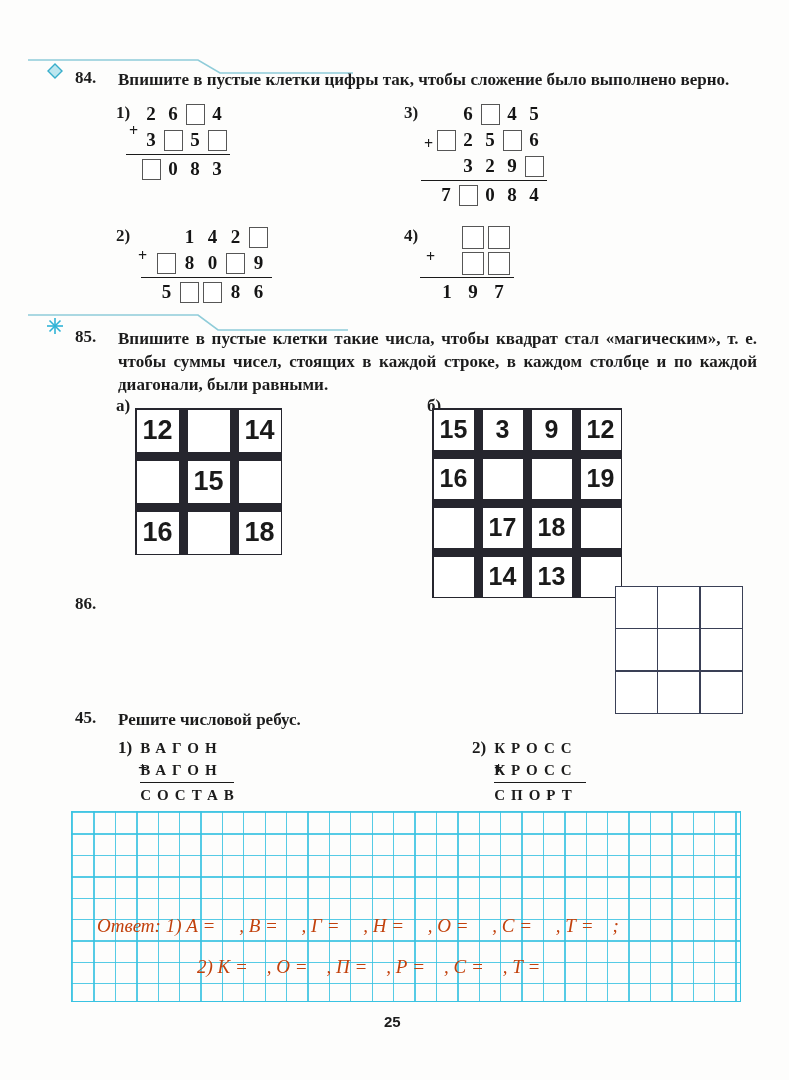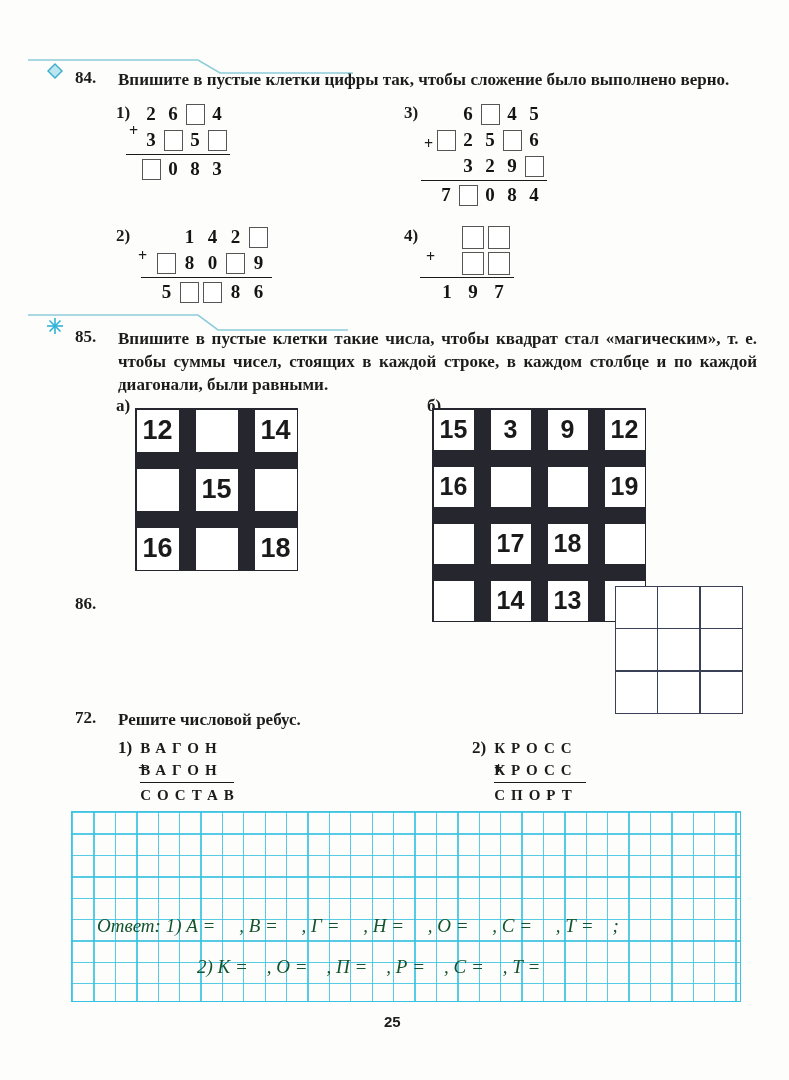--- a/index.html
+++ b/index.html
@@ -22,41 +22,41 @@
   .cell{width:var(--cw,22px);height:26px;display:flex;align-items:center;justify-content:center;}
   .cell.digit{font:700 19px "Liberation Serif","DejaVu Serif",serif;color:#141414;}
   .bx{display:block;width:19px;height:21px;border:1.3px solid #565656;background:#fff;box-sizing:border-box;}
   #add4 .bx{width:22px;height:23px;}
   .arule{align-self:stretch;border-top:1.4px solid #1a1a1a;margin:1px 0 1px -14px;width:calc(100% + 16px);}
   .plus{position:absolute;left:var(--px);top:var(--py);font:700 16px "Liberation Serif","DejaVu Serif",serif;}
 
   
   .slabel{position:absolute;font:700 17px "Liberation Serif","DejaVu Serif",serif;}
   .msquare{position:absolute;display:grid;grid-template-columns:repeat(var(--n),var(--cs));
-           grid-auto-rows:var(--cs);gap:17px;padding:1.5px;background:#26262e;width:max-content;}
+           grid-auto-rows:var(--cs);gap:9px;padding:1.5px;background:#26262e;width:max-content;}
   .mcell{background:#fff;display:flex;align-items:center;justify-content:center;
          font:700 var(--fs,27px) "Liberation Sans","DejaVu Sans",sans-serif;color:#1a1a1a;}
   #sq86{background:#3a4056;gap:1.2px;padding:1.2px;}
 
   
   .rebus{position:absolute;}
   .rlabel{display:inline-block;font:700 17px "Liberation Serif","DejaVu Serif",serif;vertical-align:top;padding-top:1px;}
   .rcol{display:inline-block;vertical-align:top;margin-left:8px;min-width:92px;}
   .rrow{font:700 15px "Liberation Serif","DejaVu Serif",serif;letter-spacing:6px;margin-right:-6px;
         height:22px;line-height:22px;white-space:nowrap;}
   .rline{border-top:1.5px solid #1a1a1a;margin:1px 0;}
 
   
   #gridpaper{position:absolute;left:71px;top:811px;width:670px;height:191px;box-sizing:border-box;
     border:1.3px solid rgba(56,194,225,.95);
     background-image:
       repeating-linear-gradient(to right, rgba(56,194,225,.85) 0 1.3px, transparent 1.3px 21.4px),
       repeating-linear-gradient(to bottom, rgba(56,194,225,.85) 0 1.3px, transparent 1.3px 21.4px);}
   .ans{position:absolute;font:italic 19px "Liberation Serif","DejaVu Serif",serif;
-       color:#14532d;white-space:pre;}
+       color:#c2410c;white-space:pre;}
   #pagenum{position:absolute;left:384px;top:1013px;width:60px;text-align:left;
            font:700 15px "Liberation Sans","DejaVu Sans",sans-serif;}
 </style>
 </head>
 <body>
 
 <div id="page">
 
   <svg class="decor" style="top:52px" viewBox="0 0 345 28">
     <path d="M10,8 H180 L202,21 H335" fill="none" stroke="#8fccd9" stroke-width="1.6"></path>
@@ -261,21 +261,21 @@
       <div class="mcell"></div>
       <div class="mcell"></div>
       <div class="mcell"></div>
       <div class="mcell"></div>
       <div class="mcell"></div>
       <div class="mcell"></div>
       <div class="mcell"></div>
       <div class="mcell"></div>
     </div>
 
-  <span class="pnum" style="top:708px">72.</span>
+  <span class="pnum" style="top:708px">45.</span>
   <div class="ptext" style="top:708px;width:400px">Решите числовой ребус.</div>
 
   <div class="rebus" id="rebus1" style="left:118px;top:737px">
     <span class="rlabel">1)</span><div class="rcol">
       <div class="rrow">ВАГОН</div>
       <div class="rrow">ВАГОН</div>
       <div class="rline"></div>
       <div class="rrow">СОСТАВ</div>
     </div>
     <span class="plus" style="--px:20px;--py:23px">+</span>

